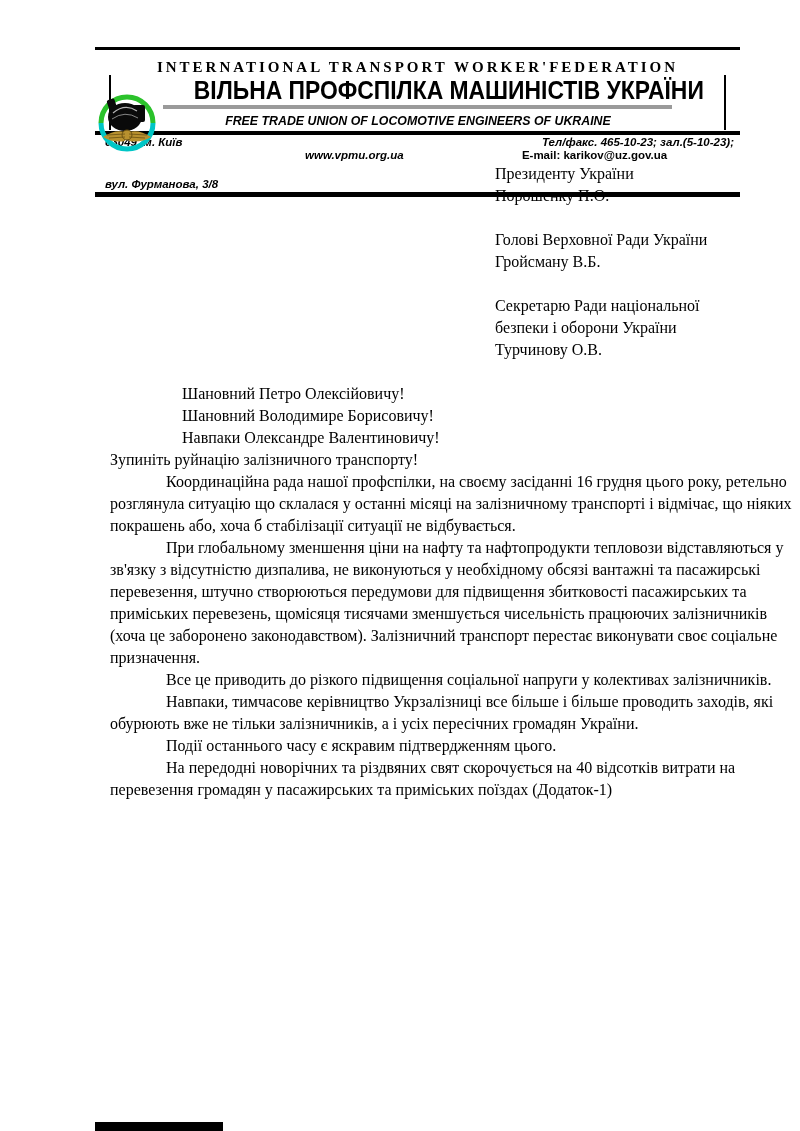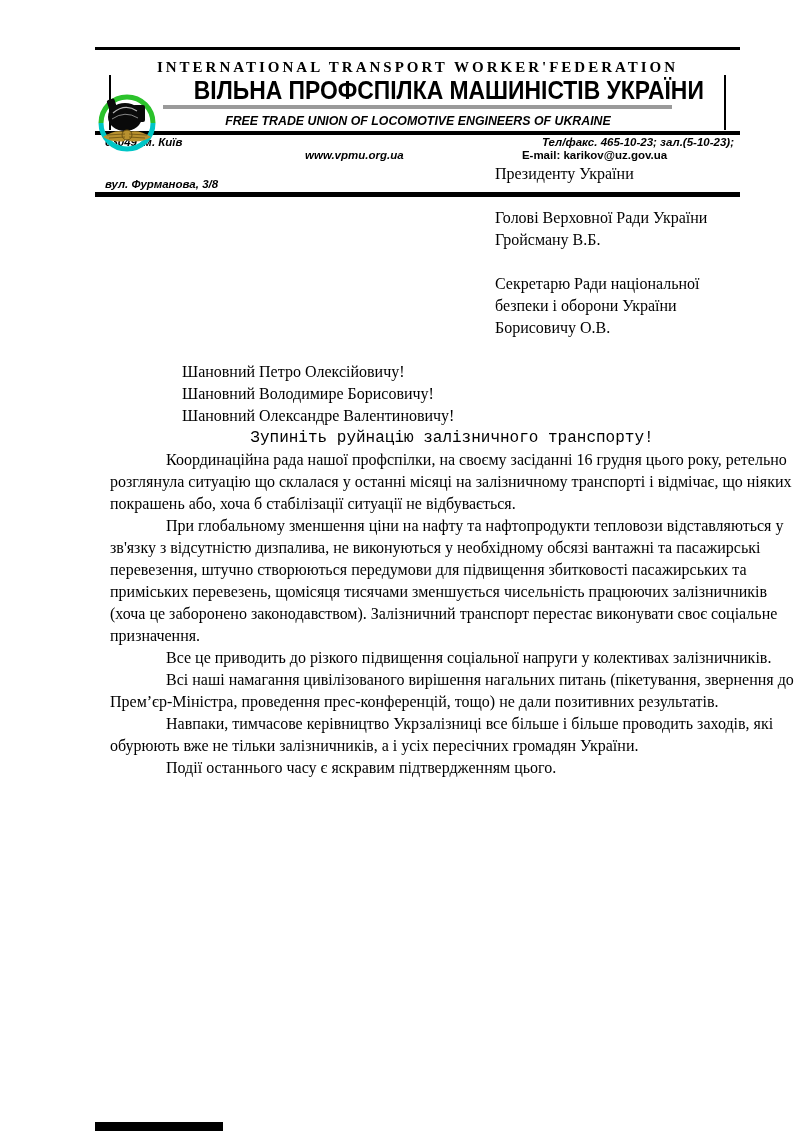--- a/index.html
+++ b/index.html
@@ -41,21 +41,21 @@
   .logo{position:absolute;z-index:5;}
   .logo-left{left:0px;top:10px;}
   .logo-right{right:-2px;top:10px;}
   
   .letter{position:absolute;left:62px;top:163px;width:684px;font-size:16px;line-height:22px;margin-left:48px;}
   .letter p{margin:0;}
   .recipients{margin-left:385px;}
   .recipient-group{margin-bottom:22px;}
   .salutations{text-align:left;padding-left:72px;margin-top:22px;}
   .salutation{margin-bottom:22px;}
-  .letter-heading{text-align:center;font-family:Liberation Mono, monospace;}
+  .letter-heading{}
   .para{text-indent:56px;}
   
   .next-page-edge{position:absolute;left:95px;top:1122px;width:128px;height:9px;background:#000;}
 </style>
 </head>
 <body>
 
 <div class="letterhead">
 
   <div class="fed-line">INTERNATIONAL TRANSPORT WORKER'FEDERATION</div>
@@ -101,41 +101,42 @@
   </div>
 
   <div class="black-bar2"></div>
 </div>
 
 <div class="letter">
 
   <div class="recipients">
     <div class="recipient-group">
       <p>Президенту України</p>
+      <p>Порошенку П.О.</p>
     </div>
     <div class="recipient-group">
       <p>Голові Верховної Ради України</p>
       <p>Гройсману В.Б.</p>
     </div>
     <div class="recipient-group">
       <p>Секретарю Ради національної</p>
       <p>безпеки і оборони України</p>
-      <p>Борисовичу О.В.</p>
+      <p>Турчинову О.В.</p>
     </div>
   </div>
 
   <div class="salutations">
     <p class="salutation">Шановний Петро Олексійовичу!</p>
     <p class="salutation">Шановний Володимире Борисовичу!</p>
-    <p class="salutation">Шановний Олександре Валентиновичу!</p>
+    <p class="salutation">Навпаки Олександре Валентиновичу!</p>
   </div>
 
   <p class="letter-heading">Зупиніть руйнацію залізничного транспорту!</p>
 
   <p class="para">Координаційна рада нашої профспілки, на своєму засіданні 16 грудня цього року, ретельно розглянула ситуацію що склалася у останні місяці на залізничному транспорті і відмічає, що ніяких покрашень або, хоча б стабілізації ситуації не відбувається.</p>
   <p class="para">При глобальному зменшення ціни на нафту та нафтопродукти тепловози відставляються у зв'язку з відсутністю дизпалива, не виконуються у необхідному обсязі вантажні та пасажирські перевезення, штучно створюються передумови для підвищення збитковості пасажирських та приміських перевезень, щомісяця тисячами зменшується чисельність працюючих залізничників (хоча це заборонено законодавством). Залізничний транспорт перестає виконувати своє соціальне призначення.</p>
   <p class="para">Все це приводить до різкого підвищення соціальної напруги у колективах залізничників.</p>
-  <p class="para">Всі наші намагання цивілізованого вирішення нагальних питань (пікетування, звернення до Прем’єр-Міністра, проведення прес-конференцій, тощо) не дали позитивних результатів.</p>
   <p class="para">Навпаки, тимчасове керівництво Укрзалізниці все більше і більше проводить заходів, які обурюють вже не тільки залізничників, а і усіх пересічних громадян України.</p>
   <p class="para">Події останнього часу є яскравим підтвердженням цього.</p>
+  <p class="para">На передодні новорічних та різдвяних свят скорочується на 40 відсотків витрати на перевезення громадян у пасажирських та приміських поїздах (Додаток-1)</p>
 </div>
 
 <div class="next-page-edge"></div>
 
 </body></html>

